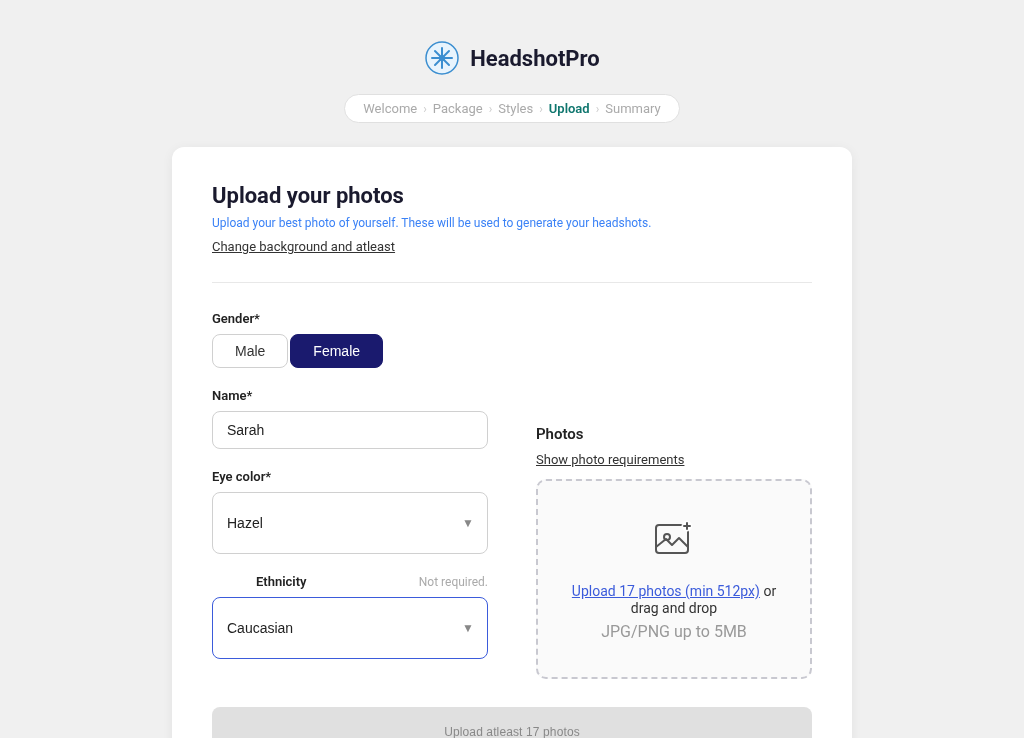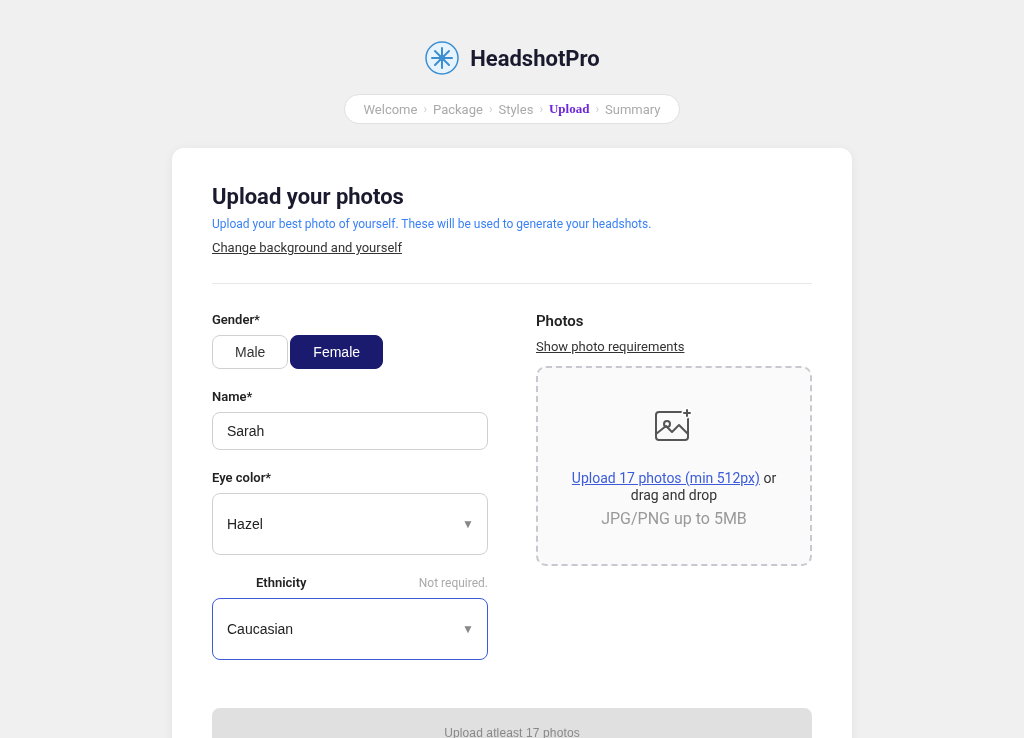--- a/index.html
+++ b/index.html
@@ -45,23 +45,22 @@
       border-radius: 20px;
       padding: 6px 18px;
       margin-bottom: 24px;
       font-size: 13px;
       color: #aaa;
     }
     .breadcrumb-item {
       color: #aaa;
     }
     .breadcrumb-item.active {
-      color: #6d28d9;
+      color: #0f766e;
       font-weight: 600;
-      font-family: Liberation Serif, serif;
     }
     .breadcrumb-sep {
       color: #ccc;
       font-size: 12px;
     }
     
     .card {
       background: #fff;
       border-radius: 12px;
       padding: 36px 40px;
@@ -89,20 +88,21 @@
     }
     .divider {
       border: none;
       border-top: 1px solid #e8e8e8;
       margin-bottom: 28px;
     }
     
     .form-columns {
       display: flex;
       gap: 48px;
+      align-items: flex-end;
     }
     .form-left {
       flex: 1;
       min-width: 0;
     }
     .form-right {
       flex: 1;
       min-width: 0;
     }
     
@@ -268,21 +268,21 @@
     <span class="breadcrumb-item">Styles</span>
     <span class="breadcrumb-sep">›</span>
     <span class="breadcrumb-item active">Upload</span>
     <span class="breadcrumb-sep">›</span>
     <span class="breadcrumb-item">Summary</span>
   </nav>
 
   <div class="card">
     <h1 class="card-title">Upload your photos</h1>
     <p class="card-subtitle">Upload your best photo of yourself. These will be used to generate your headshots.</p>
-    <a class="change-link">Change background and yourself</a>
+    <a class="change-link">Change background and atleast</a>
     <hr class="divider">
 
     <div class="form-columns">
 
       <div class="form-left">
         
         <label class="field-label">Gender*</label>
         <div class="gender-buttons">
           <button class="gender-btn">Male</button>
           <button class="gender-btn selected">Female</button>

